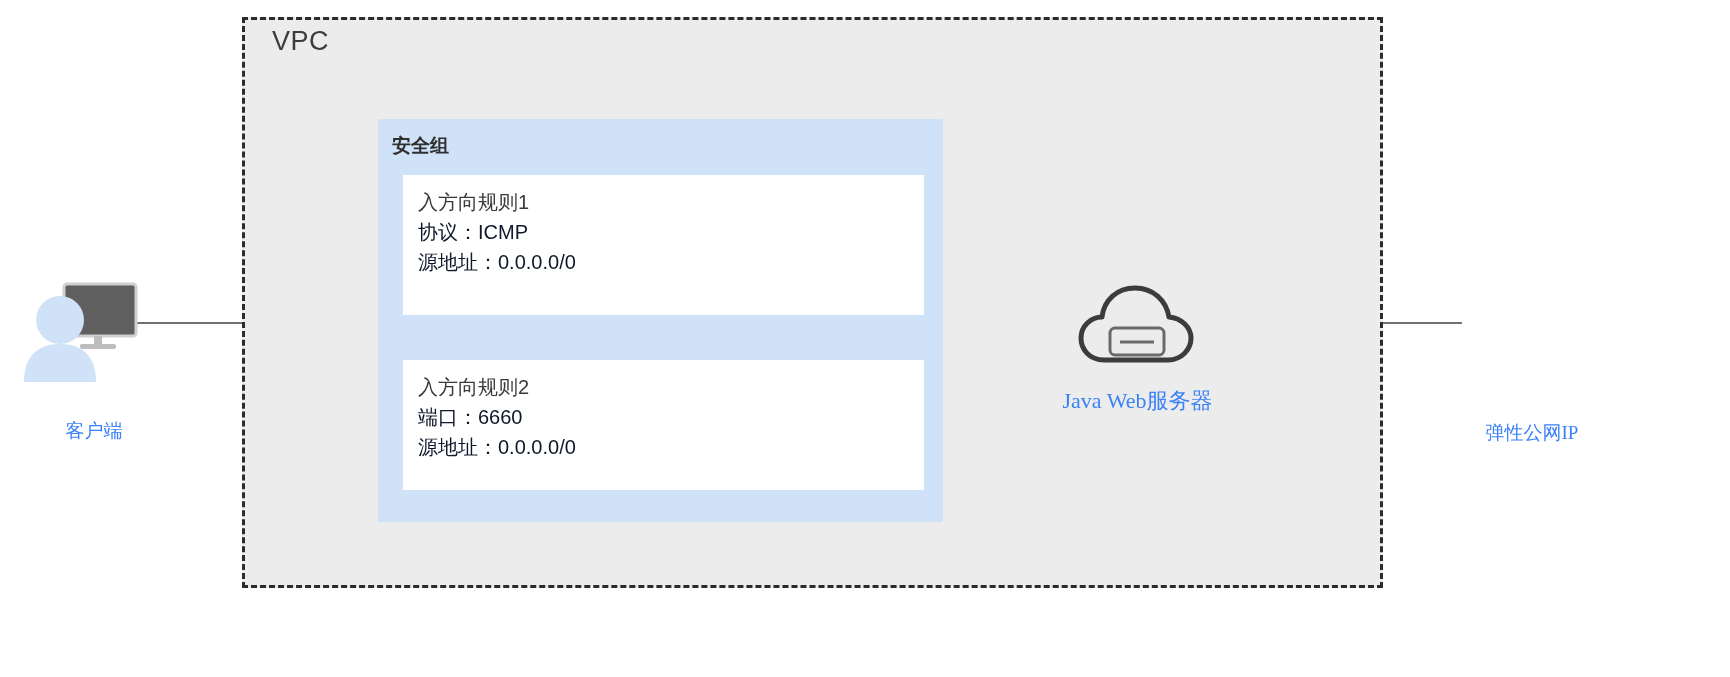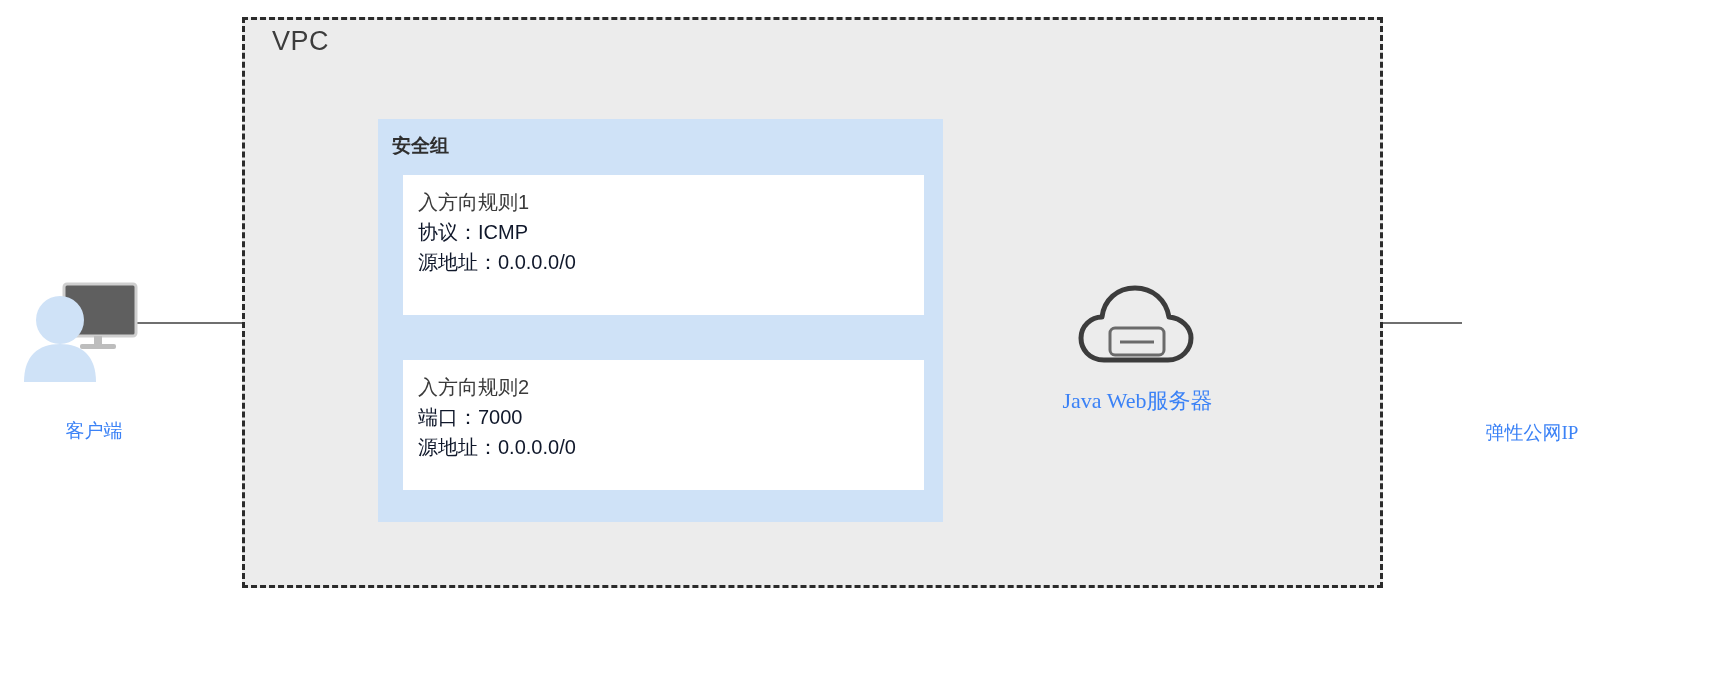--- a/index.html
+++ b/index.html
@@ -76,21 +76,21 @@
     <div class="rule-lines">
       <div class="rule-line title">入方向规则1</div>
       <div class="rule-line">协议：ICMP</div>
       <div class="rule-line">源地址：0.0.0.0/0</div>
     </div>
   </div>
 
   <div class="rule-box r2">
     <div class="rule-lines">
       <div class="rule-line title">入方向规则2</div>
-      <div class="rule-line">端口：7000</div>
+      <div class="rule-line">端口：6660</div>
       <div class="rule-line">源地址：0.0.0.0/0</div>
     </div>
   </div>
 
   <div class="client-icon">
     <svg width="120" height="108" viewBox="0 0 120 108">
 
       <rect x="46" y="6" width="72" height="52" rx="3" fill="#5f5f5f" stroke="#cfcfcf" stroke-width="3"></rect>
       <rect x="76" y="58" width="8" height="10" fill="#bdbdbd"></rect>
       <rect x="62" y="66" width="36" height="5" rx="2" fill="#bdbdbd"></rect>

